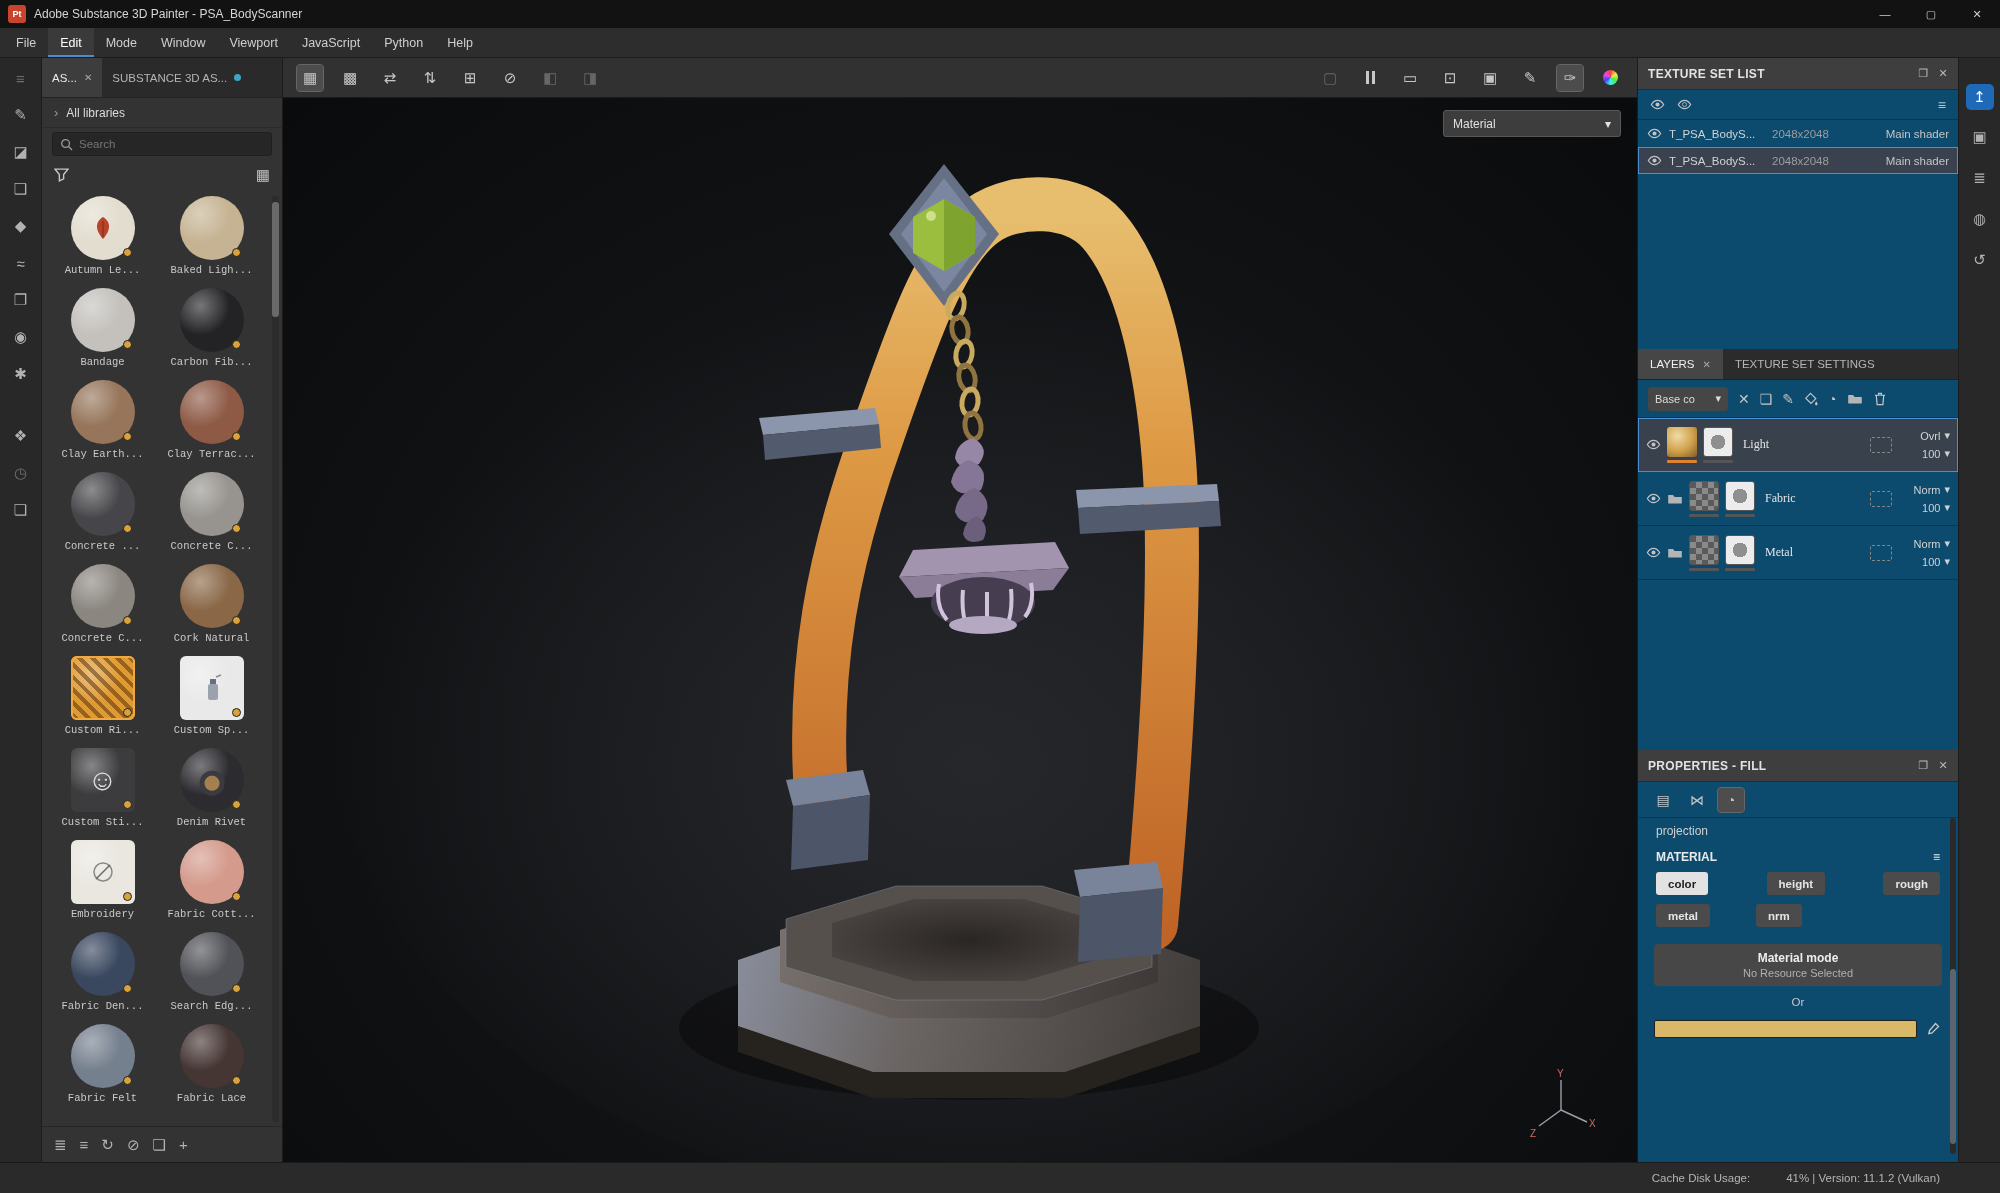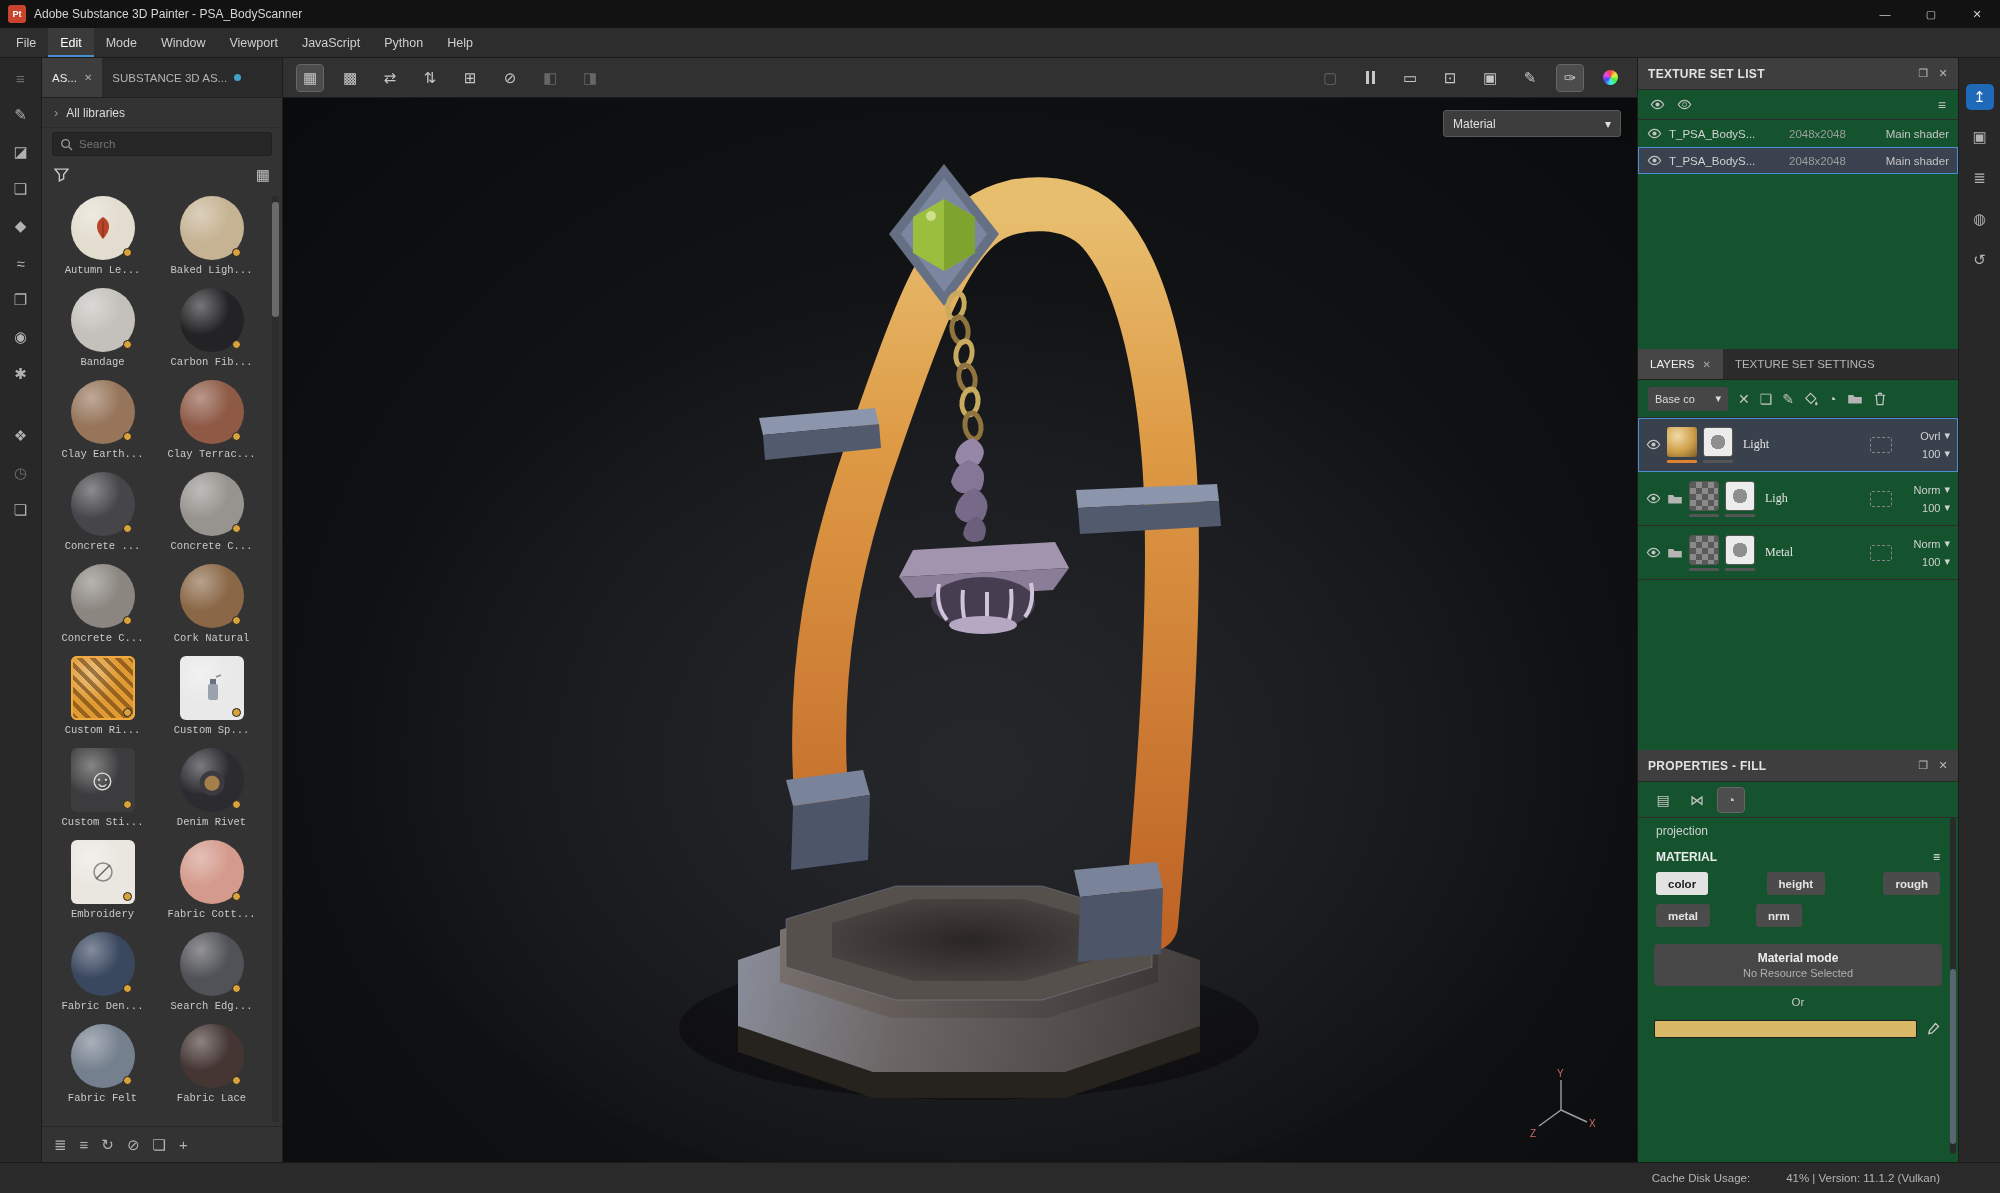--- a/index.html
+++ b/index.html
@@ -84,31 +84,31 @@
     background:conic-gradient(#e44,#ee4,#4e4,#4ee,#44e,#e4e,#e44); }
   .scene { flex:1; position:relative;
     background:radial-gradient(ellipse at 50% 58%, #1b1c1f 0%, #101113 62%, #0a0b0c 100%); }
   .scene svg.model { position:absolute; inset:0; width:100%; height:100%; }
   .shaderdd { position:absolute; top:12px; right:16px; width:178px; height:27px; background:#3d3d3d;
     border:1px solid #585858; border-radius:3px; display:flex; align-items:center; justify-content:space-between;
     padding:0 9px; font-size:12px; color:#e0e0e0; }
   .gizmo { position:absolute; right:38px; bottom:22px; }
 
   
-  .rpanel { width:321px; background:#14532d; border-left:1px solid #1c1c1c; display:flex;
+  .rpanel { width:321px; background:#0c4a6e; border-left:1px solid #1c1c1c; display:flex;
     flex-direction:column; position:relative; }
   .phead { height:32px; background:#3e3e3e; display:flex; align-items:center; justify-content:space-between;
     padding:0 10px; font-size:12px; font-weight:bold; color:#e2e2e2; letter-spacing:.3px; border-bottom:1px solid #2a2a2a;}
   .phicons { display:flex; gap:10px; font-weight:normal; color:#b8b8b8; font-size:11px;}
   .tslbar { height:30px; display:flex; align-items:center; gap:12px; padding:0 12px; border-bottom:1px solid #2c2c2c;}
   .tslbar .right { margin-left:auto; font-size:14px; color:#c0c0c0; }
   .tsrow { height:27px; display:flex; align-items:center; gap:7px; padding:0 9px; font-size:11.5px; color:#d2d2d2;}
   .tsrow.sel { outline:1px solid #4a8fd4; outline-offset:-1px; background:#3a4250; }
   .tsname { width:96px; white-space:nowrap; overflow:hidden; }
-  .tsres { color:#9d9d9d;margin-left:17px; }
+  .tsres { color:#9d9d9d; }
   .tsshader { margin-left:auto; color:#c4c4c4; }
   .spacer1 { height:175px; }
   .spacer2 { height:170px; }
 
   .ltabs { height:31px; background:#2b2b2b; display:flex; align-items:stretch; border-bottom:1px solid #222;}
   .ltab { padding:0 12px; display:flex; align-items:center; gap:8px; font-size:11.5px; color:#b5b5b5;}
   .ltab.active { background:#464646; color:#efefef; }
   .laybar { height:38px; display:flex; align-items:center; gap:10px; padding:0 10px; border-bottom:1px solid #2c2c2c;}
   .chdd { min-width:80px; height:24px; background:#464646; border-radius:3px; display:flex; align-items:center;
     justify-content:space-between; padding:0 7px; font-size:11px; color:#dcdcdc; }
@@ -609,21 +609,21 @@
           <path d="M1.5 2.5h6l2 2.5h9v8h-17z" fill="#b5b5b5"></path>
         </svg>
       <span class="thcol">
           <span class="lthumb checker"></span>
           <span class="strip"></span>
         </span>
       <span class="thcol">
           <span class="lthumb maskth"></span>
           <span class="strip"></span>
         </span>
-      <span class="lname">Ligh</span>
+      <span class="lname">Fabric</span>
       <span class="dotbox"></span>
       <span class="blendcol">
         <span class="bitem">
             <span>Norm</span>
             <span>▾</span>
           </span>
         <span class="bitem">
             <span>100</span>
             <span>▾</span>
           </span>

